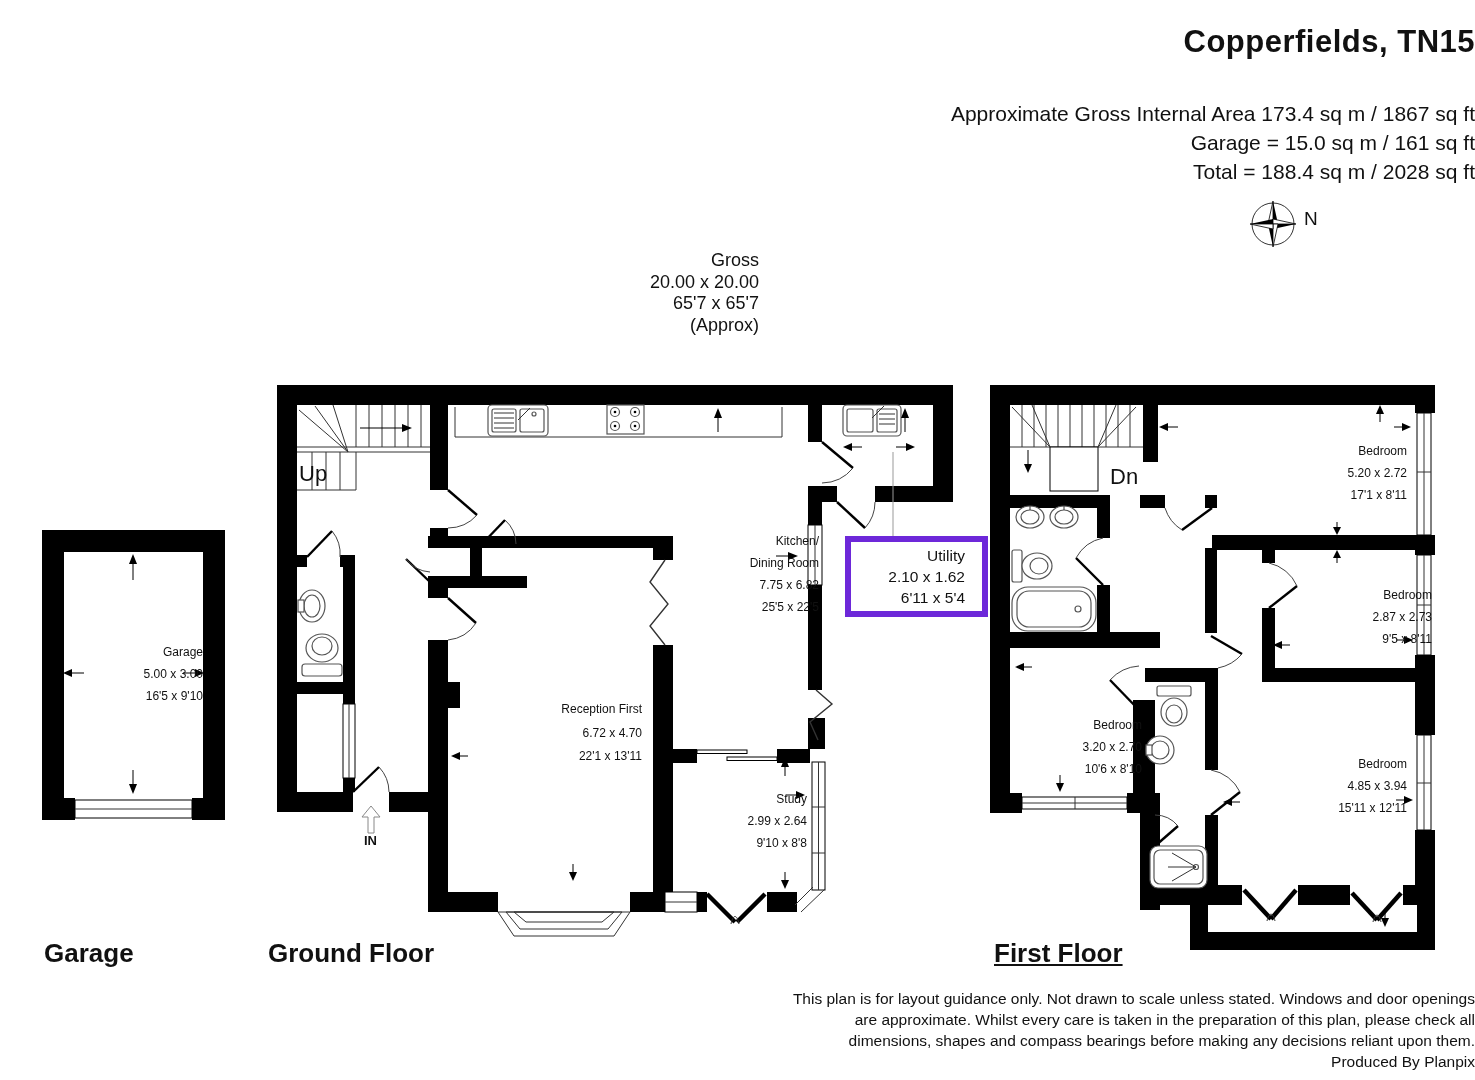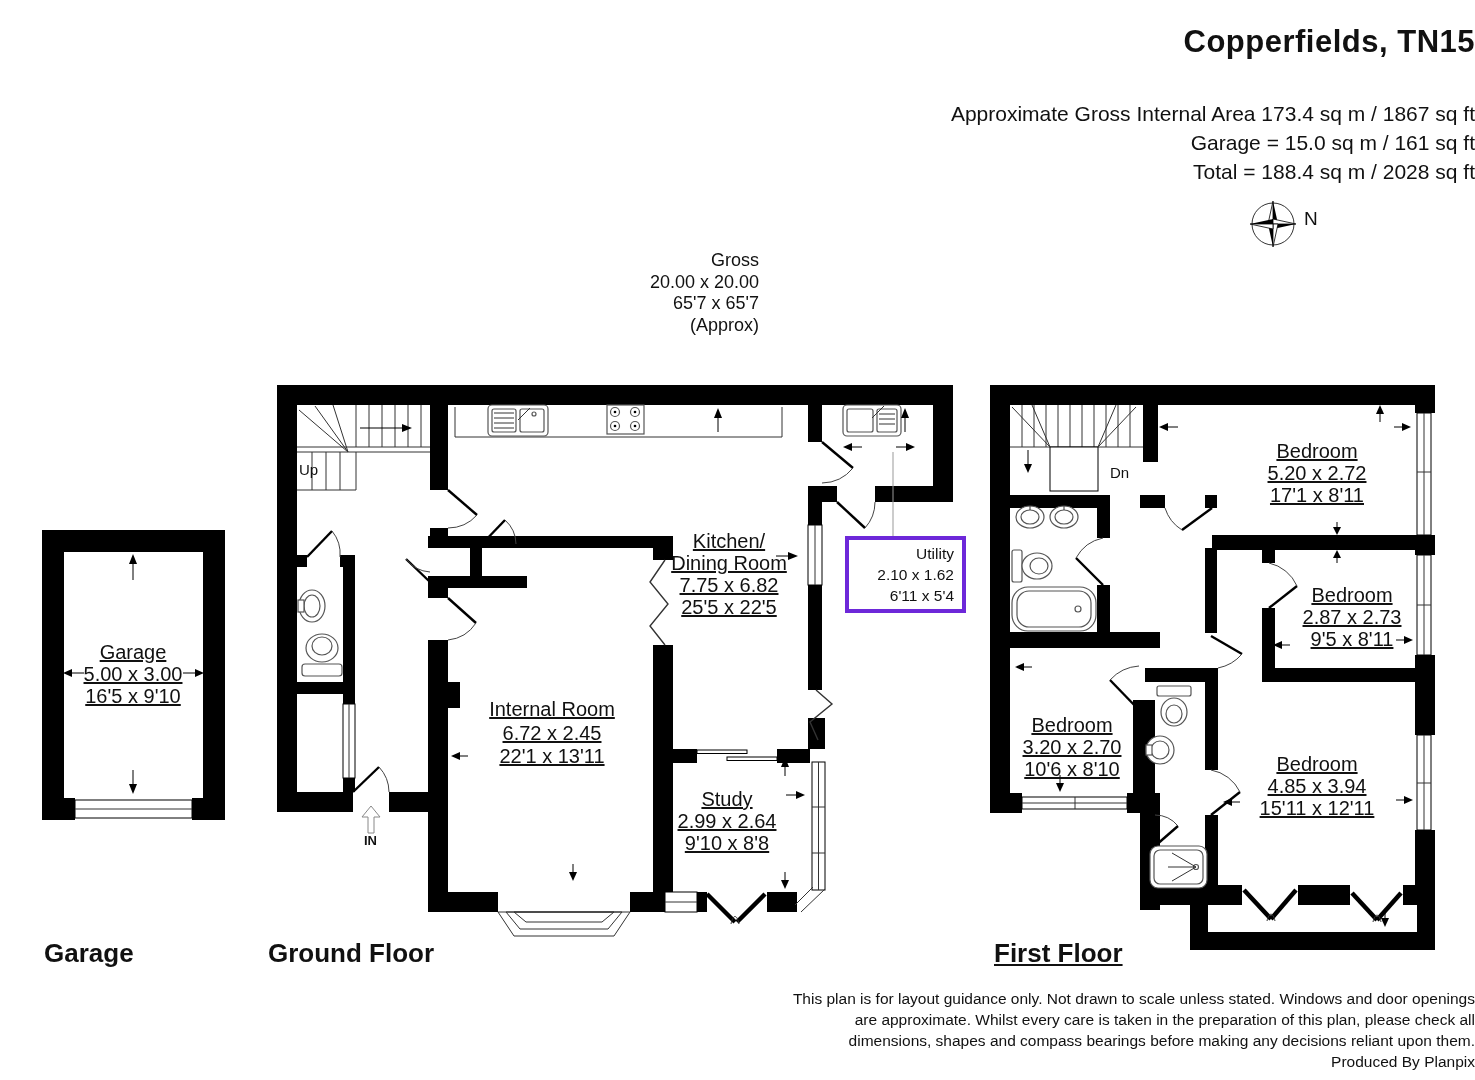--- a/index.html
+++ b/index.html
@@ -3,25 +3,25 @@
 <meta charset="utf-8">
 <style>
   html,body{margin:0;padding:0;background:#fff;}
   #canvas{position:relative;width:1475px;height:1080px;background:#fff;overflow:hidden;
           font-family:"Liberation Sans",sans-serif;color:#111;}
   .abs{position:absolute;}
   .center{text-align:right;}
   #title{left:0;right:0;top:24px;font-size:31px;font-weight:bold;letter-spacing:.5px;}
   #area{left:0;right:0;top:99px;font-size:21px;line-height:29px;}
   #garden{left:489px;top:250px;width:270px;font-size:18px;line-height:21.5px;}
-  .room-label{position:absolute;text-align:center;font-size:20px;line-height:22px;color:#111;text-decoration:underline;}
+  .room-label{position:absolute;text-align:right;font-size:12px;line-height:22px;color:#111;}
   .room-label.big{line-height:23.5px;}
-  #utility-box{left:845px;top:536px;width:97px;background:#fff;border:4px solid #6d28d9;
-               font-size:15.5px;line-height:21px;padding:3px 8px;}
-  .small-label{position:absolute;font-size:15px;color:#111;}
+  #utility-box{left:845px;top:536px;width:97px;background:#fff;border:6px solid #6d28d9;
+               font-size:15.5px;line-height:21px;padding:3px 17px;}
+  .small-label{position:absolute;font-size:22px;color:#111;}
   .floor-title{position:absolute;font-size:26px;font-weight:bold;color:#111;}
   #footer{left:0;right:0;top:988px;font-size:15.5px;line-height:21px;}
   #north-label{position:absolute;left:1304px;top:208px;font-size:19px;}
   svg{position:absolute;display:block;}
   .w{fill:#000;stroke:none;}
   .t{stroke:#333;stroke-width:1;fill:none;}
   .win{fill:#fff;stroke:#000;stroke-width:1;}
   .fix{fill:#fff;stroke:#555;stroke-width:1.2;}
   .leaf{stroke:#000;stroke-width:2.4;fill:none;}
   .arc{stroke:#444;stroke-width:1;fill:none;}
@@ -273,22 +273,22 @@
     <div>Dining Room</div>
     <div>7.75 x 6.82</div>
     <div>25'5 x 22'5</div>
   </div>
   <div id="utility-box" class="abs center">
     <div>Utility</div>
     <div>2.10 x 1.62</div>
     <div>6'11 x 5'4</div>
   </div>
   <div class="room-label big" style="left:462px;top:698px;width:180px;">
-    <div>Internal Room</div>
-    <div>6.72 x 2.45</div>
+    <div>Reception First</div>
+    <div>6.72 x 4.70</div>
     <div>22'1 x 13'11</div>
   </div>
   <div class="room-label" style="left:647px;top:788px;width:160px;">
     <div>Study</div>
     <div>2.99 x 2.64</div>
     <div>9'10 x 8'8</div>
   </div>
   <div class="small-label center" style="left:341px;top:833px;width:36px;font-size:13px;font-weight:bold;">IN</div>
 
   <svg style="left:990px;top:385px;" width="445" height="565" viewBox="990 385 445 565">

